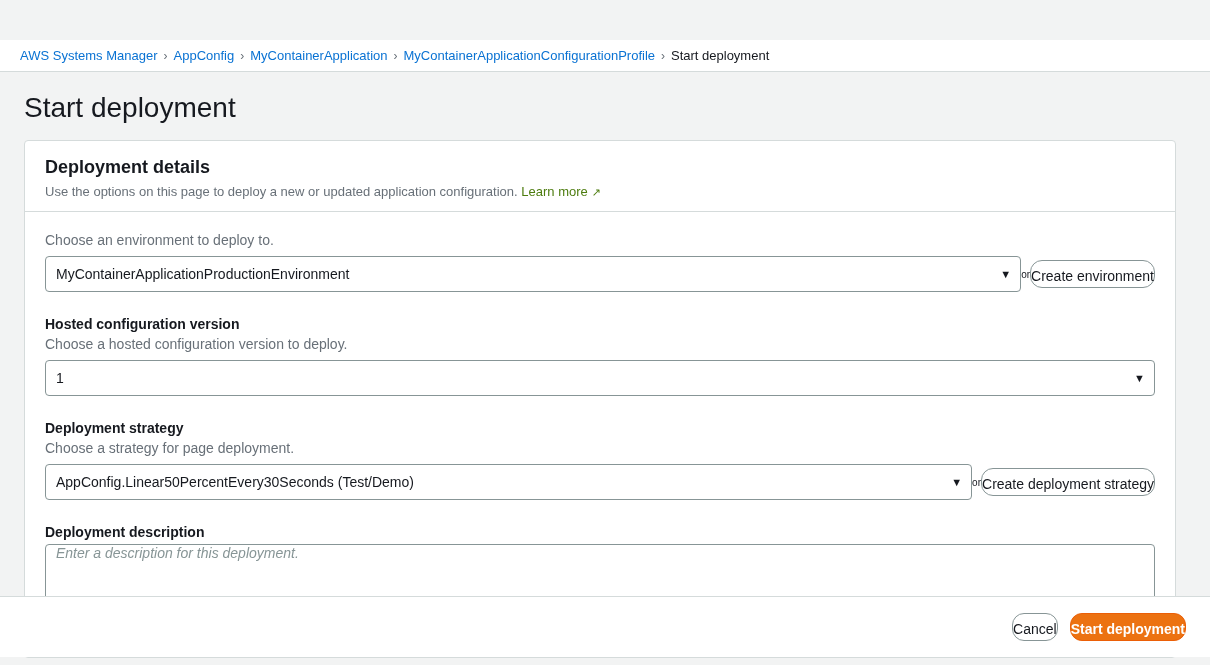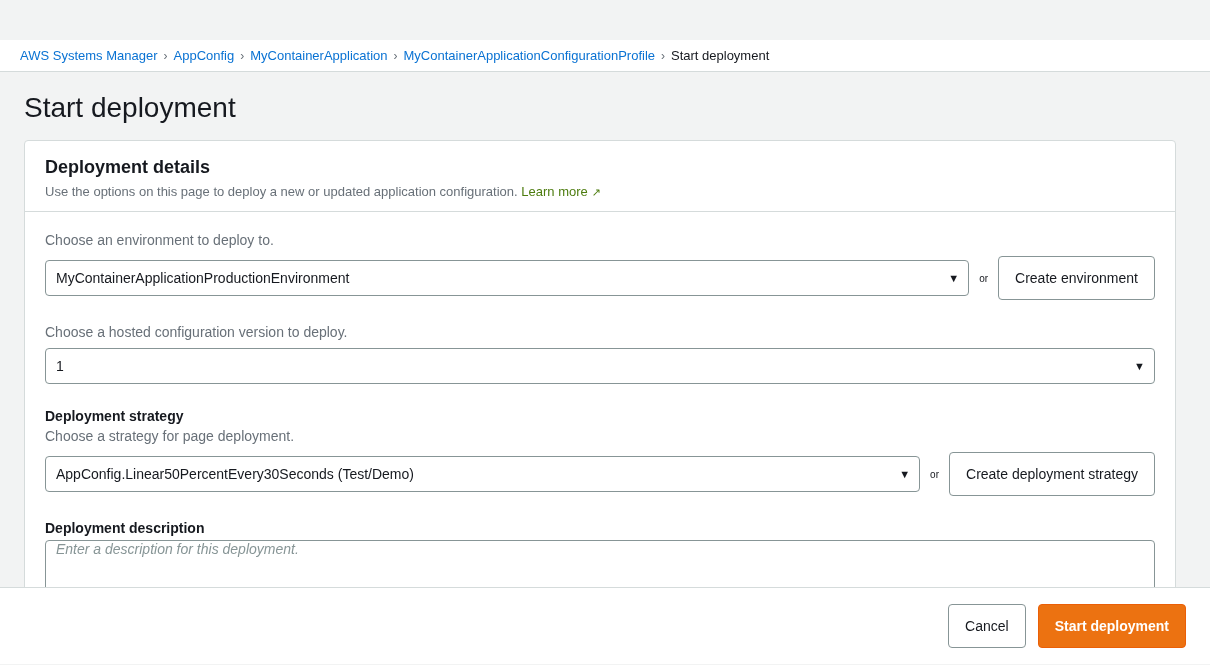--- a/index.html
+++ b/index.html
@@ -101,21 +101,20 @@
 
     .form-hint {
       font-size: 14px;
       color: #687078;
       margin-bottom: 8px;
     }
 
     .form-row {
       display: flex;
       align-items: center;
-      gap: 10px;
     }
 
     .form-row .or-label {
       font-size: 10px;
       color: #16191f;
       white-space: nowrap;
     }
 
     .select-wrapper {
       position: relative;
@@ -140,26 +139,26 @@
       position: absolute;
       right: 10px;
       top: 50%;
       transform: translateY(-50%);
       pointer-events: none;
       color: #16191f;
       font-size: 11px;
     }
 
     .btn {
-      padding: 7px 16px;
-      border-radius: 4px;
+      padding: 7px 0;
+      border-radius: 12px;
       font-size: 14px;
       cursor: pointer;
       white-space: nowrap;
-      height: 44px;
+      height: 28px;
       line-height: 1.2;
     }
 
     .btn-secondary {
       background: #fff;
       border: 1px solid #879596;
       color: #16191f;
     }
 
     .btn-primary {
@@ -211,21 +210,21 @@
     
     .page-footer {
       display: flex;
       justify-content: flex-end;
       align-items: center;
       gap: 12px;
       padding: 16px 24px;
       background: #fff;
       border-top: 1px solid #d5dbdb;
       position: fixed;
-      bottom: 1px;
+      bottom: 8px;
       left: 0;
       right: 0;
     }
 
     
     .ext-link-icon {
       display: inline-block;
       margin-left: 4px;
       font-size: 11px;
     }
@@ -270,20 +269,21 @@
               <option value="MyContainerApplicationProductionEnvironment">MyContainerApplicationProductionEnvironment</option>
             </select>
             <span class="select-arrow">▼</span>
           </div>
           <span class="or-label">or</span>
           <button class="btn btn-secondary">Create environment</button>
         </div>
       </div>
 
       <div class="form-section">
+        <div class="form-label">Hosted configuration version</div>
         <div class="form-hint">Choose a hosted configuration version to deploy.</div>
         <div class="select-wrapper">
           <select class="select-control">
             <option value="1">1</option>
           </select>
           <span class="select-arrow">▼</span>
         </div>
       </div>
 
       <div class="form-section">

